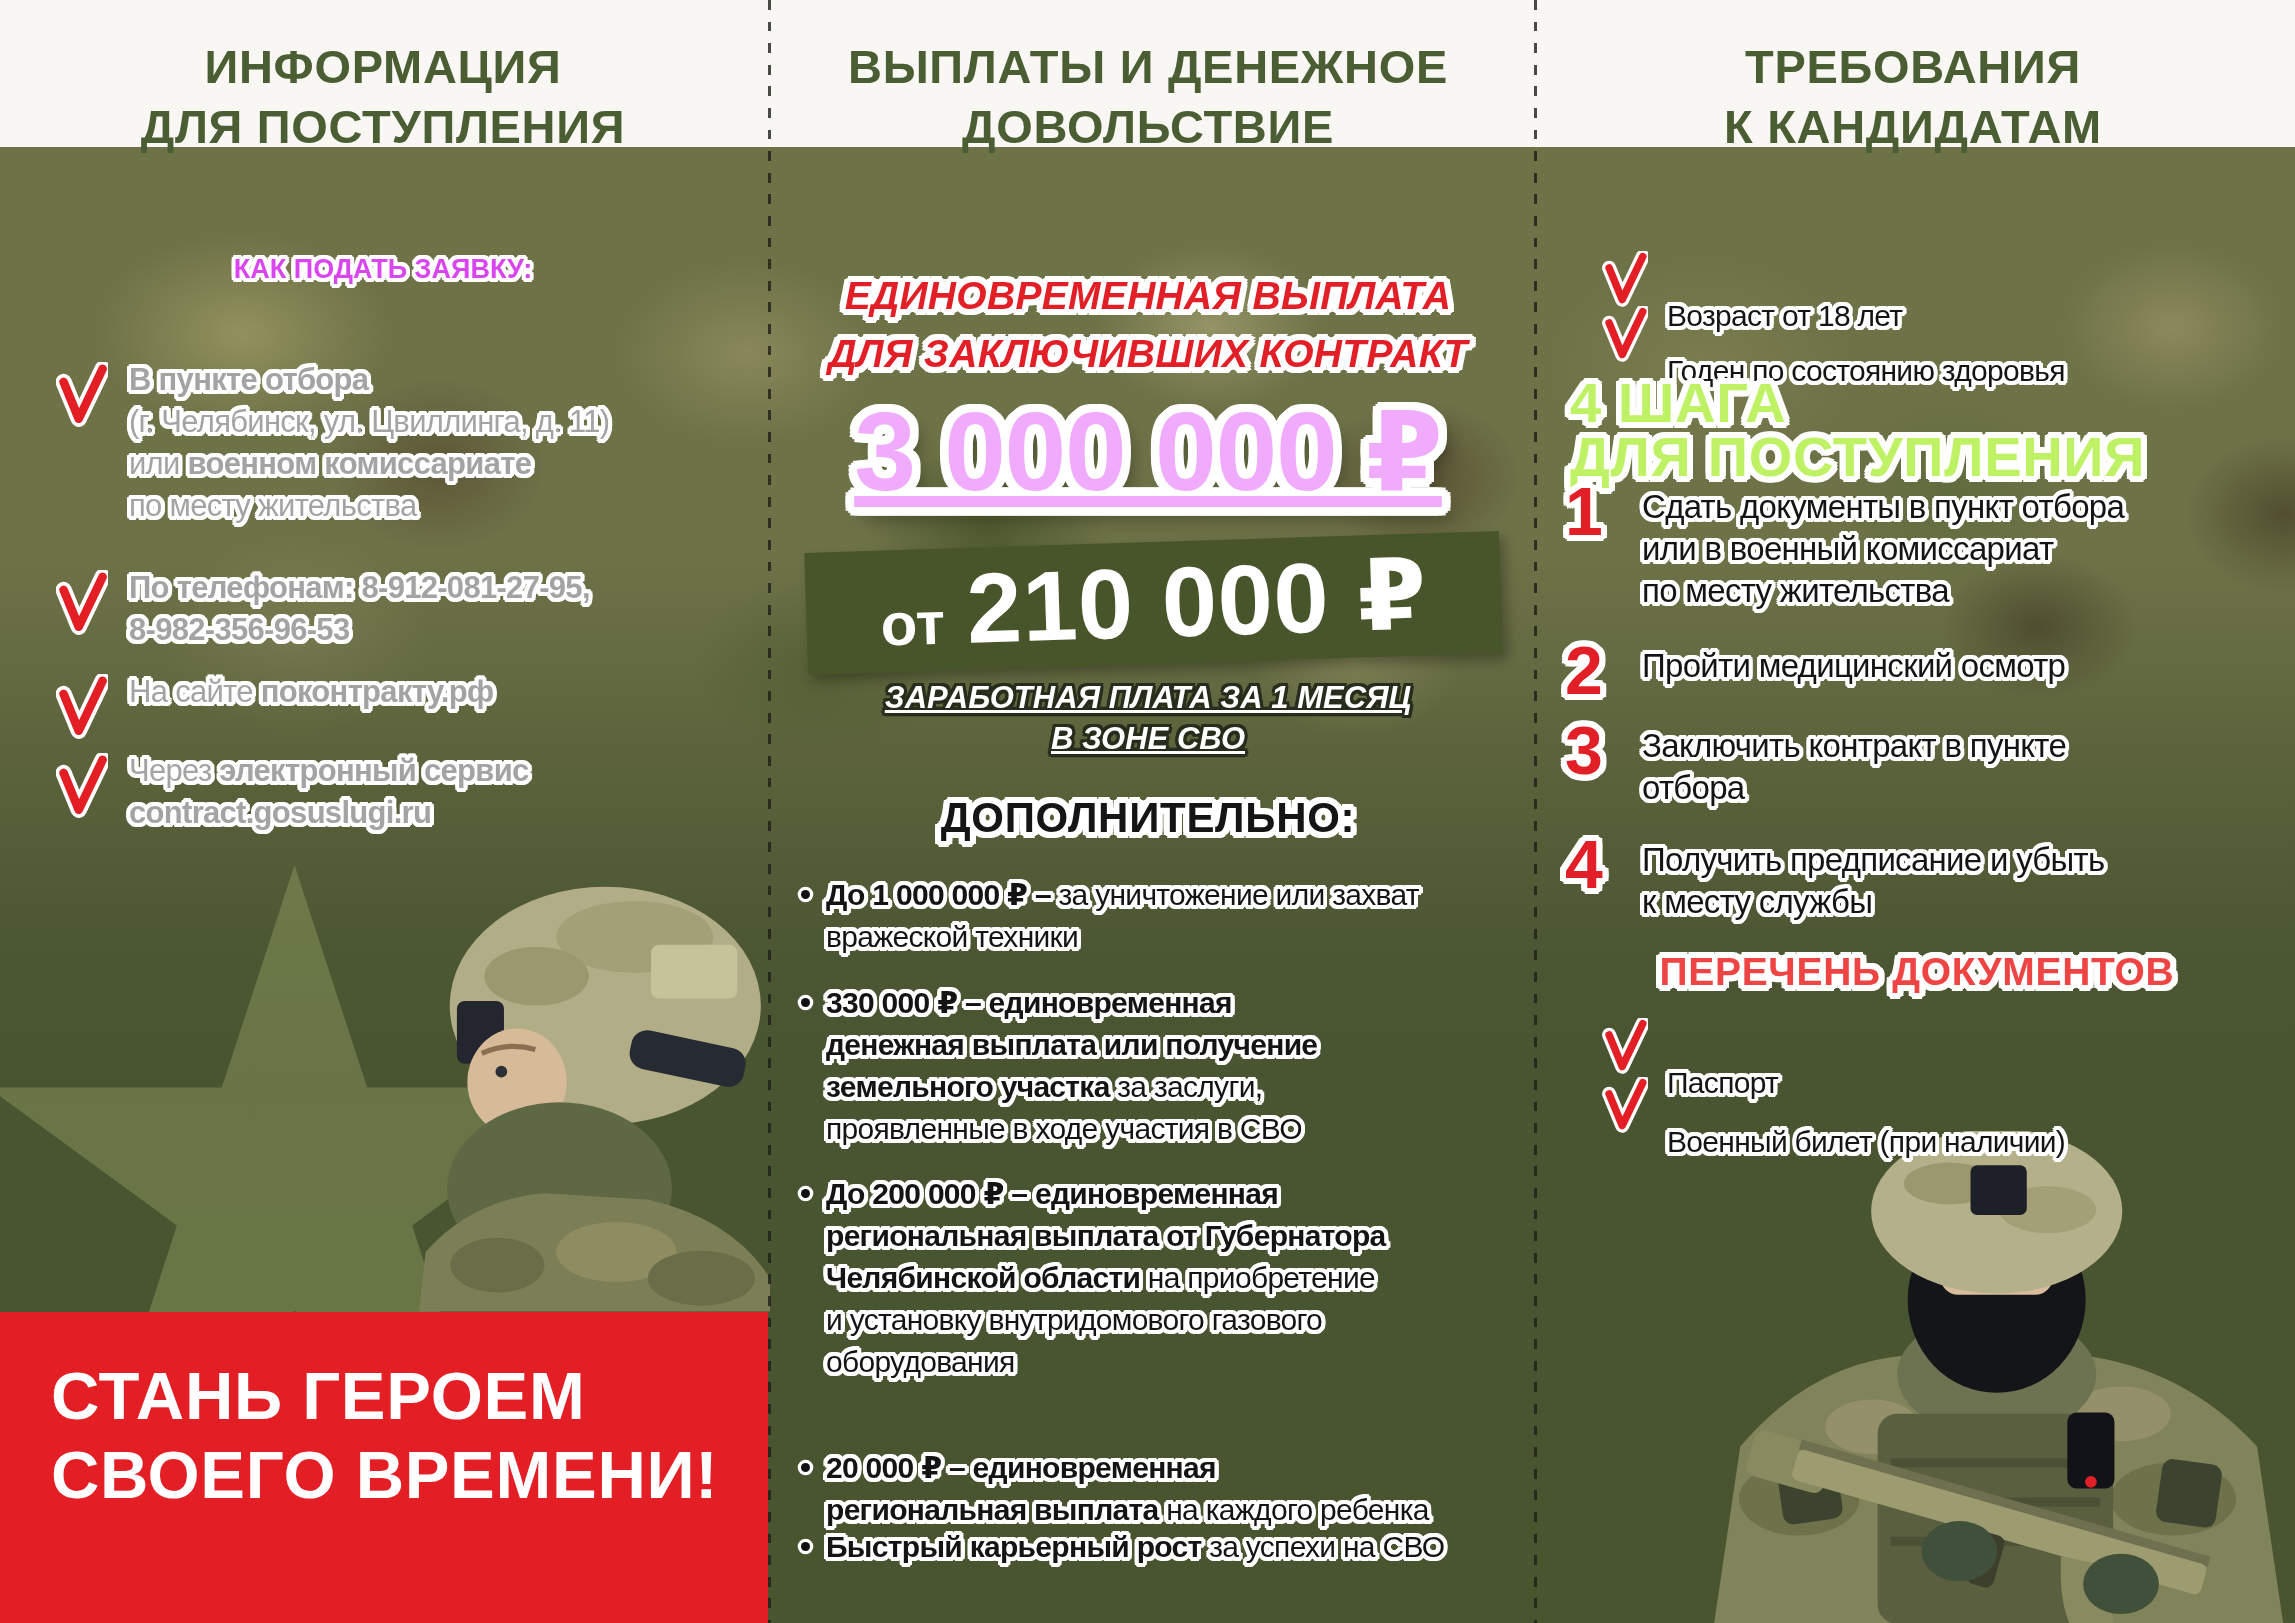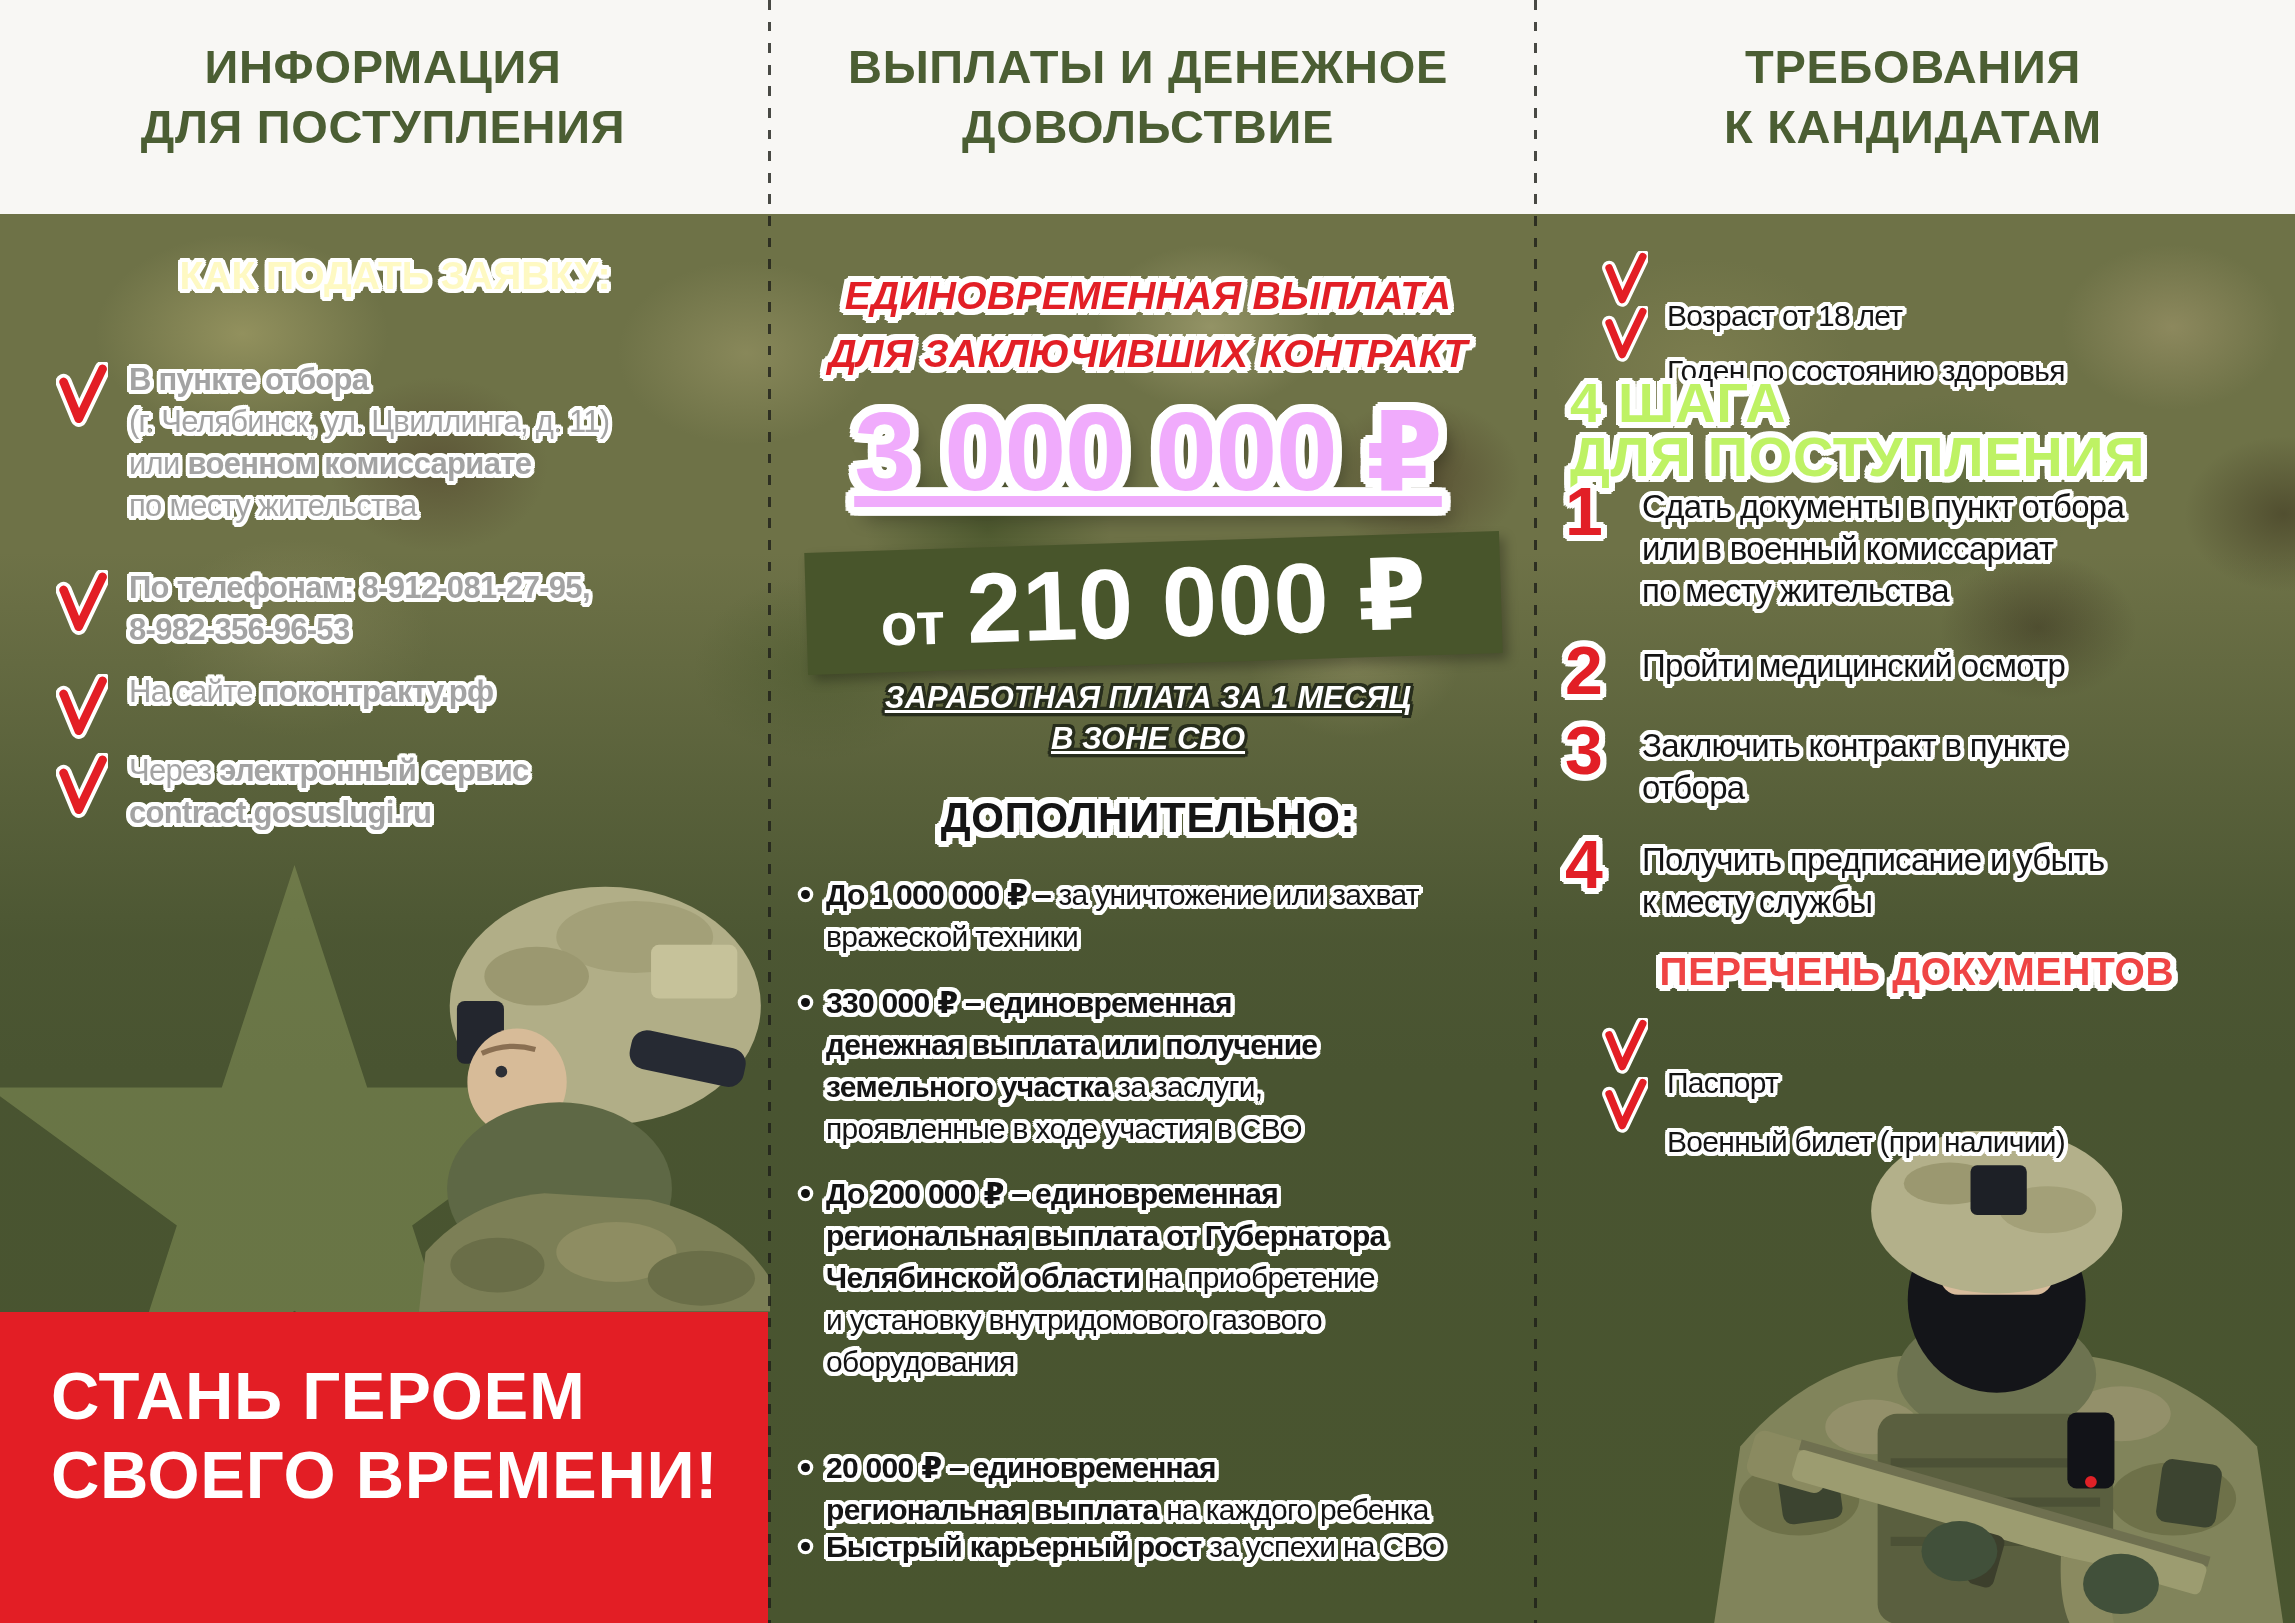--- a/index.html
+++ b/index.html
@@ -38,43 +38,43 @@
       98px 497px, 641px 537px, 1204px 550px, 1898px 523px;
   }
   .bg-fade{
     position:absolute; inset:0; z-index:1;
     background:linear-gradient(180deg,
       rgba(73,84,49,0) 0%, rgba(73,84,49,0) 34%,
       rgba(73,84,49,.55) 48%, rgba(73,84,49,.92) 58%,
       #495431 66%, #49552f 100%);
   }
   
-  .header{position:absolute; left:0; top:0; width:2295px; height:214px; background:#f8f7f4; z-index:30;}
+  .header{position:absolute; left:0; top:0; width:2295px; height:147px; background:#f8f7f4; z-index:30;}
   .ht{
     position:absolute; top:37px; width:720px; text-align:center;
     font-size:47px; font-weight:bold; line-height:60px; letter-spacing:0.7px;
     color:#4b5e33; white-space:pre-line;
   }
   .ht1{left:23px;} .ht2{left:788px;} .ht3{left:1553px;}
   
   .fold{
     position:absolute; top:0; bottom:0; width:2.6px; z-index:40; opacity:.8;
     background:repeating-linear-gradient(180deg,#1d1e18 0 9.8px, rgba(0,0,0,0) 9.8px 21.6px);
   }
   .fold1{left:768px;} .fold2{left:1534px;}
   
   .ow{text-shadow:3.9px 0 0 #fff,-3.9px 0 0 #fff,0 3.9px 0 #fff,0 -3.9px 0 #fff,2.6px 2.6px 0 #fff,-2.6px 2.6px 0 #fff,2.6px -2.6px 0 #fff,-2.6px -2.6px 0 #fff,3.9px 2px 0 #fff,-3.9px 2px 0 #fff,3.9px -2px 0 #fff,-3.9px -2px 0 #fff,2px 3.9px 0 #fff,-2px 3.9px 0 #fff,2px -3.9px 0 #fff,-2px -3.9px 0 #fff;}
   .ow-big{text-shadow:5.9px 0 0 #fff,-5.9px 0 0 #fff,0 5.9px 0 #fff,0 -5.9px 0 #fff,3.9px 3.9px 0 #fff,-3.9px 3.9px 0 #fff,3.9px -3.9px 0 #fff,-3.9px -3.9px 0 #fff,5.9px 2.6px 0 #fff,-5.9px 2.6px 0 #fff,5.9px -2.6px 0 #fff,-5.9px -2.6px 0 #fff,2.6px 5.9px 0 #fff,-2.6px 5.9px 0 #fff,2.6px -5.9px 0 #fff,-2.6px -5.9px 0 #fff;}
   .ow-huge{text-shadow:8.5px 0 0 #fff,-8.5px 0 0 #fff,0 8.5px 0 #fff,0 -8.5px 0 #fff,5.9px 5.9px 0 #fff,-5.9px 5.9px 0 #fff,5.9px -5.9px 0 #fff,-5.9px -5.9px 0 #fff,8.5px 3.9px 0 #fff,-8.5px 3.9px 0 #fff,8.5px -3.9px 0 #fff,-8.5px -3.9px 0 #fff,3.9px 8.5px 0 #fff,-3.9px 8.5px 0 #fff,3.9px -8.5px 0 #fff,-3.9px -8.5px 0 #fff,9.2px 11.8px 17px rgba(0,0,0,.35);}
   .ob{text-shadow:3.3px 0 0 #272d1c,-3.3px 0 0 #272d1c,0 3.3px 0 #272d1c,0 -3.3px 0 #272d1c,2.6px 2.6px 0 #272d1c,-2.6px 2.6px 0 #272d1c,2.6px -2.6px 0 #272d1c,-2.6px -2.6px 0 #272d1c;text-decoration:underline;}
   .pre{white-space:pre-line;}
   .b{font-weight:bold;}
   
-  .l-title{position:absolute; left:12px; top:254px; width:766px; text-align:center; z-index:20;
-    font-size:39px; font-weight:bold; color:#fef9c3; letter-spacing:0;}
+  .l-title{position:absolute; left:0; top:254px; width:766px; text-align:center; z-index:20;
+    font-size:27px; font-weight:bold; color:#d946ef; letter-spacing:0;}
   .check-item{position:absolute; z-index:20; left:56px;}
   .check-item .ico{position:absolute; left:0; top:2.6px;}
   .check-item .txt{margin-left:73px; font-size:31px; line-height:42px; color:#a3a3a3; letter-spacing:-0.7px; width:628px;}
   .ci1{top:359px;} .ci2{top:567px;} .ci3{top:671px;} .ci4{top:750px;}
   .slogan-bg{position:absolute; left:0; top:1312px; width:768px; height:311px; background:#e31e25; z-index:15;}
   .slogan-text{position:absolute; left:51px; top:1356px; z-index:20; color:#fff; font-weight:bold;
     font-size:67px; line-height:79px; letter-spacing:0.7px; white-space:pre-line;}
   
   .m-head{position:absolute; left:788px; top:267px; width:720px; text-align:center; z-index:20;
     font-size:39px; font-weight:bold; font-style:italic; color:#e21f26; line-height:58px; letter-spacing:0.3px;}

